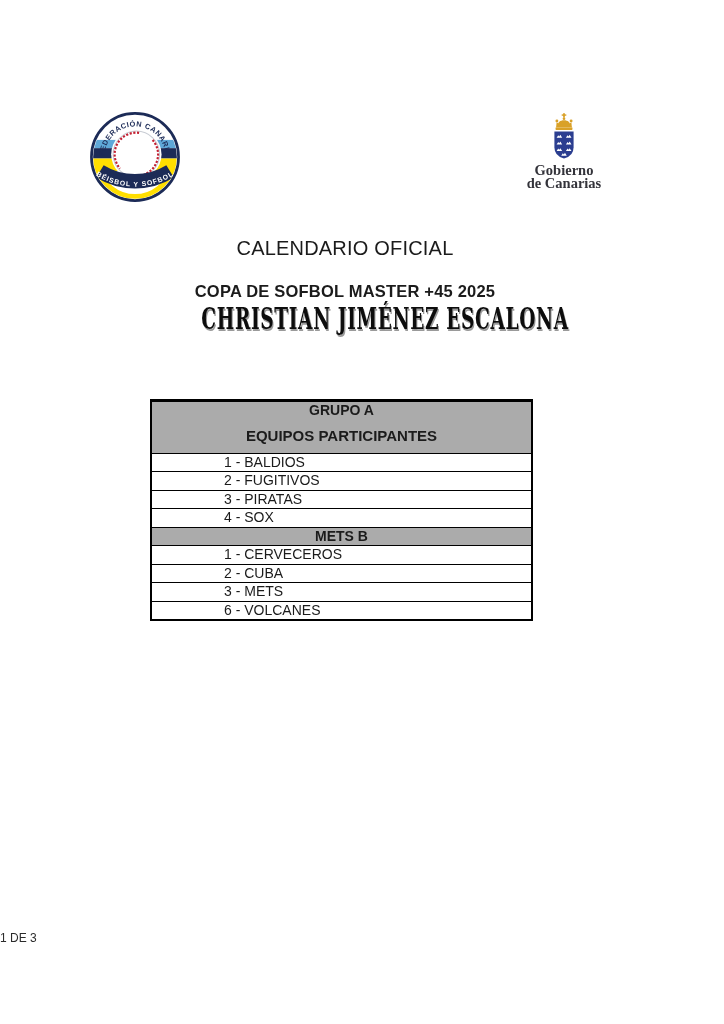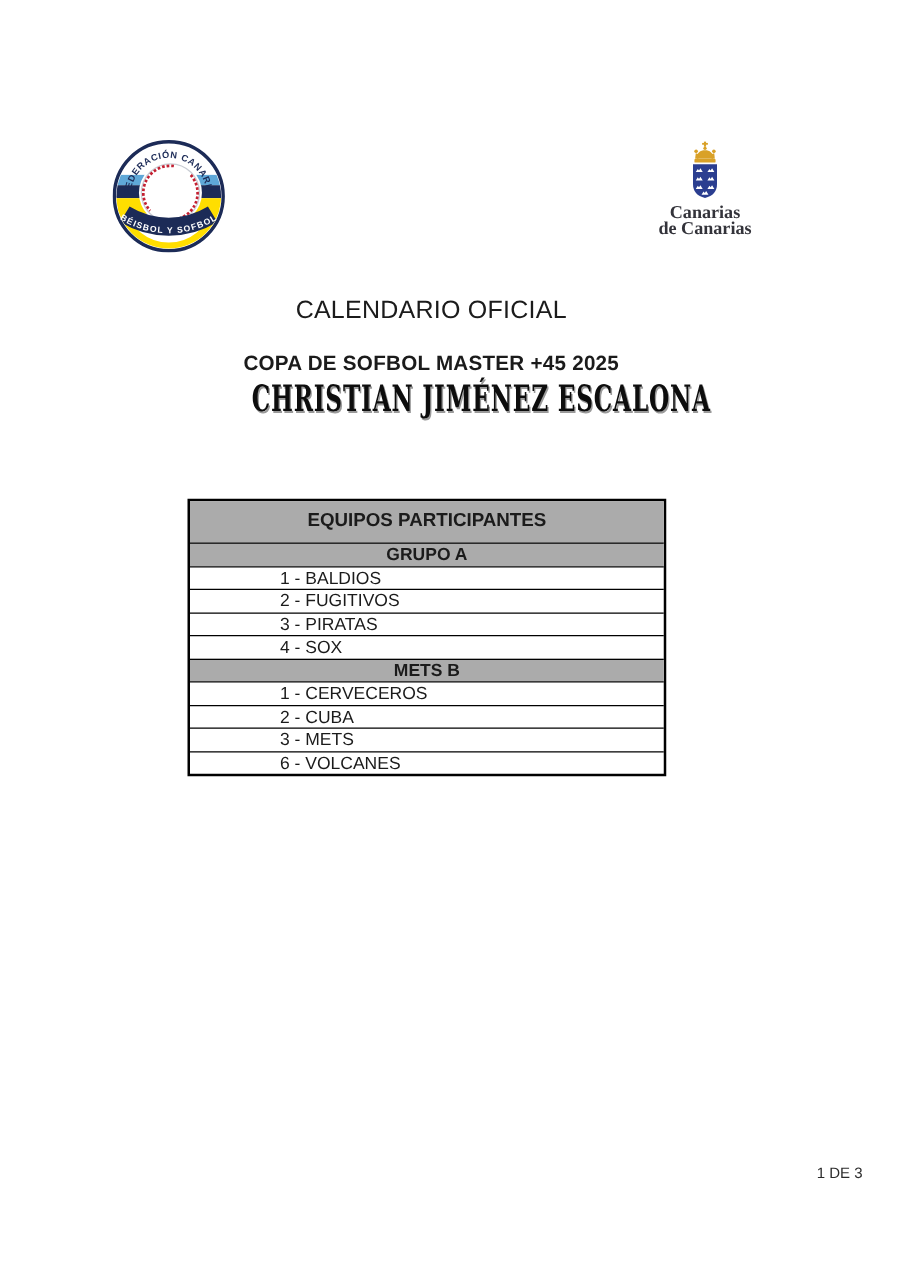--- a/index.html
+++ b/index.html
@@ -25,21 +25,21 @@
   
   .teams-table{position:absolute;left:150px;top:399px;width:379px;border:2px solid #000;
                background:#fff;}
   .trow{box-sizing:border-box;height:18.5px;line-height:16.5px;border-top:1.5px solid #000;
         font-size:14px;text-align:center;}
   .trow.title{height:33px;line-height:31px;border-top:none;font-weight:700;font-size:15px;
               background:#ABABAB;}
   .trow.group{font-weight:700;background:#ABABAB;}
   .trow.team{text-align:left;padding-left:72px;}
 
-  .footer{position:absolute;left:0;top:931px;width:690px;text-align:right;
+  .footer{position:absolute;left:0;top:931px;width:690px;text-align:left;
           font-size:12px;color:#2b2b2b;}
 </style>
 </head>
 <body>
 
 <div class="page">
 
   <svg class="fed-logo" viewBox="0 0 100 100" xmlns="http://www.w3.org/2000/svg">
     <defs>
       <clipPath id="fedclip">
@@ -94,36 +94,36 @@
           <path transform="translate(17.0,22.6)" d="m0,3.1 1.7,-2.6 1,1.3 1.2,-1.8 1.9,3.1 z"></path>
           <path transform="translate(7.3,29.6)" d="m0,3.1 1.7,-2.6 1,1.3 1.2,-1.8 1.9,3.1 z"></path>
           <path transform="translate(17.0,29.6)" d="m0,3.1 1.7,-2.6 1,1.3 1.2,-1.8 1.9,3.1 z"></path>
           <path transform="translate(7.3,36.6)" d="m0,3.1 1.7,-2.6 1,1.3 1.2,-1.8 1.9,3.1 z"></path>
           <path transform="translate(17.0,36.6)" d="m0,3.1 1.7,-2.6 1,1.3 1.2,-1.8 1.9,3.1 z"></path>
           <path transform="translate(12.1,41.4)" d="m0,3.1 1.7,-2.6 1,1.3 1.2,-1.8 1.9,3.1 z"></path>
         </g>
       </g>
     </svg>
     <div class="gov-text">
-      <div>Canarias</div>
+      <div>Gobierno</div>
       <div>de Canarias</div>
     </div>
   </div>
 
   <div class="titles">
     <div class="t1">CALENDARIO OFICIAL</div>
     <div class="t2">COPA DE SOFBOL MASTER +45 2025</div>
     <div class="t3">
       <span>CHRISTIAN JIMÉNEZ ESCALONA</span>
     </div>
   </div>
 
   <div class="teams-table">
+    <div class="trow group">GRUPO A</div>
     <div class="trow title">EQUIPOS PARTICIPANTES</div>
-    <div class="trow group">GRUPO A</div>
     <div class="trow team">1 - BALDIOS</div>
     <div class="trow team">2 - FUGITIVOS</div>
     <div class="trow team">3 - PIRATAS</div>
     <div class="trow team">4 - SOX</div>
     <div class="trow group">METS B</div>
     <div class="trow team">1 - CERVECEROS</div>
     <div class="trow team">2 - CUBA</div>
     <div class="trow team">3 - METS</div>
     <div class="trow team">6 - VOLCANES</div>
   </div>

